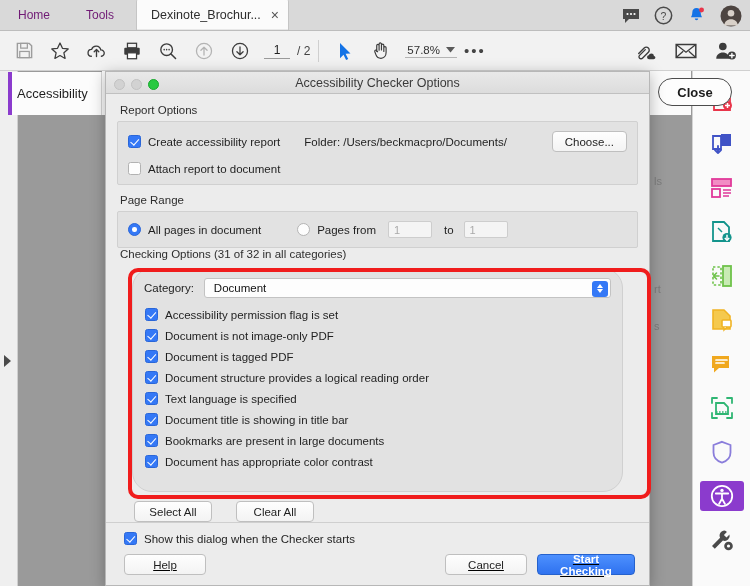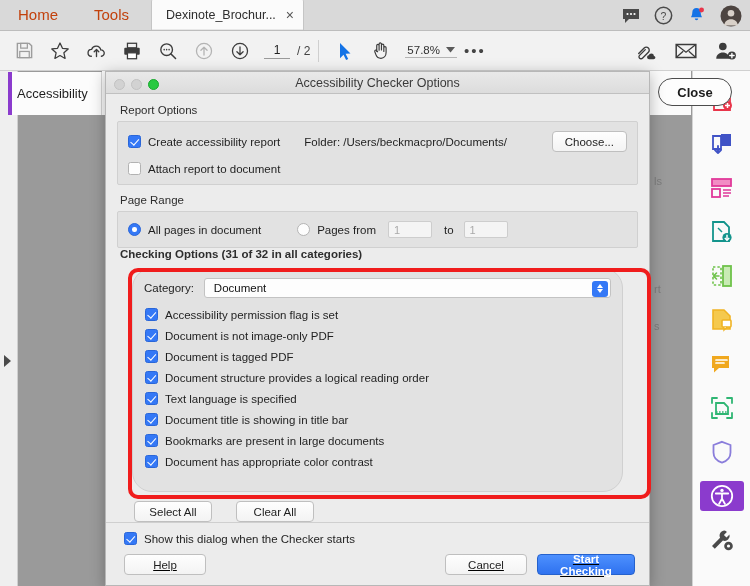--- a/index.html
+++ b/index.html
@@ -11,21 +11,21 @@
   }
   #app{ position:relative; width:750px; height:586px; background:#9a9a9a; }
 
   
   .menubar{
     position:absolute; left:0; top:0; width:750px; height:31px;
     background:#d9d9d9; border-bottom:1px solid #bdbdbd;
     display:flex; align-items:flex-end;
   }
   .mb-item{
-    font-size:15px; color:#c2410c; padding:0 18px; height:31px;
+    font-size:12px; color:#701a75; padding:0 18px; height:31px;
     display:flex; align-items:center; cursor:default;
   }
   .doc-tab{
     height:31px; background:#fbfbfb; border-left:1px solid #c5c5c5;
     border-right:1px solid #c5c5c5; border-top-left-radius:3px;
     border-top-right-radius:3px;
     display:flex; align-items:center; padding:0 9px 0 14px; gap:10px;
     margin-left:4px; box-shadow:0 -1px 0 #e8e8e8 inset;
   }
   .doc-tab .tt{ font-size:12.5px; color:#2e2e2e; white-space:nowrap; }
@@ -499,21 +499,21 @@
           <div class="rb on"></div>
           <span class="cb-lbl">All pages in document</span>
           <div class="rb" style="margin-left:36px;"></div>
           <span class="cb-lbl">Pages from</span>
           <input class="txt-in" style="margin-left: 12px;" value="1">
           <span class="cb-lbl" style="margin-left:12px;">to</span>
           <input class="txt-in" style="margin-left: 10px;" value="1">
         </div>
       </div>
 
-      <div class="sec-label" style="margin-top:0;font-weight:bold;">Checking Options (31 of 32 in all categories)</div>
+      <div class="sec-label" style="margin-top:0;">Checking Options (31 of 32 in all categories)</div>
 
       <div class="checking-wrap">
         <div class="redbox"></div>
 
         <div class="check-panel">
           <div class="cat-row">
             <span class="cat-lbl">Category:</span>
             <div class="cat-select">
               <span class="v">Document</span>
               <span class="cat-arrows">

